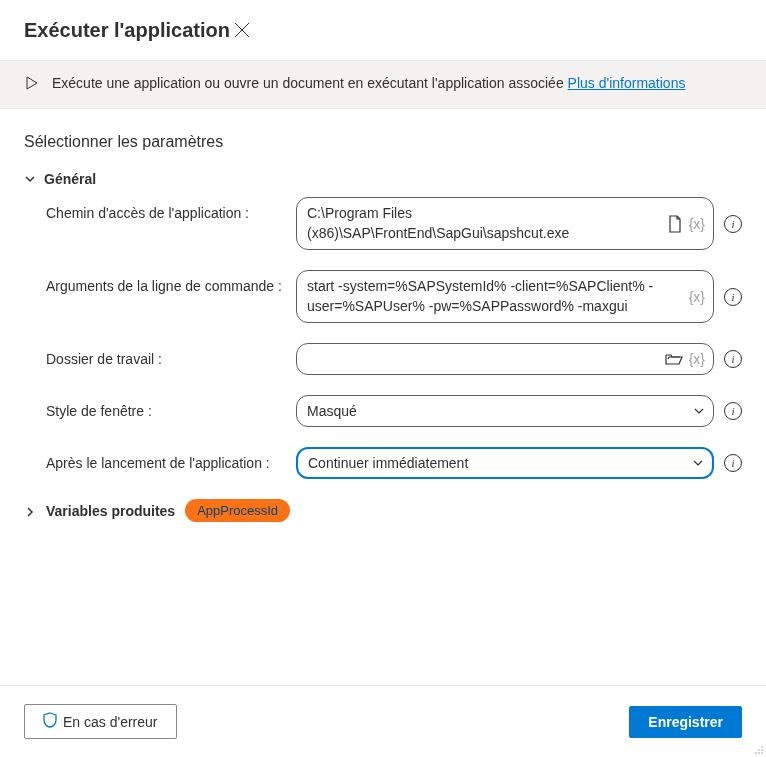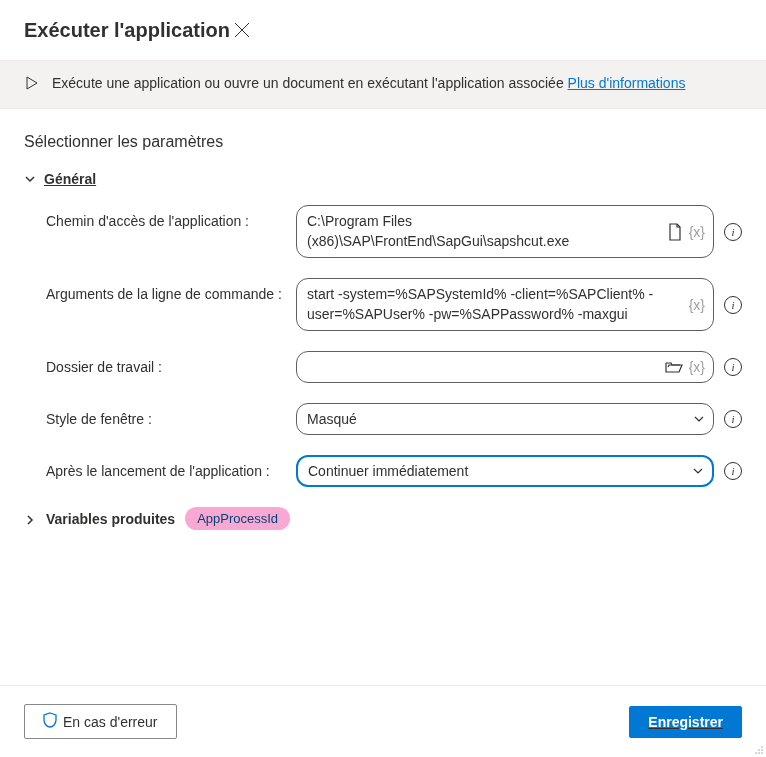--- a/index.html
+++ b/index.html
@@ -7,43 +7,43 @@
 .header { display: flex; align-items: center; justify-content: flex-start; padding: 18px 24px; }
 .header h1 { font-size: 20px; font-weight: 600; }
 .close-btn { background: none; border: none; cursor: pointer; padding: 4px; display: flex; }
 .close-btn svg { width: 16px; height: 16px; }
 .info-bar { display: flex; gap: 12px; padding: 14px 24px; background: #f3f2f1; border-top: 1px solid #edebe9; border-bottom: 1px solid #edebe9; }
 .info-bar .icon { flex-shrink: 0; }
 .info-bar .text { flex: 1; }
 .info-bar a { color: #0078d4; text-decoration: underline; cursor: pointer; }
 .content { flex: 1; padding: 24px; overflow-y: auto; }
 .section-title { font-size: 16px; font-weight: 400; margin-bottom: 20px; }
-.group-header { display: flex; align-items: center; gap: 8px; margin-bottom: 18px; cursor: pointer; text-decoration: underline; }
+.group-header { display: flex; align-items: center; gap: 8px; margin-bottom: 10px; cursor: pointer; }
 .group-header .chev { width: 12px; height: 12px; display: flex; }
 .group-header .label { font-weight: 600; }
 .fields { margin-left: 22px; }
 .field-row { display: flex; align-items: flex-start; margin-bottom: 20px; }
 .field-label { width: 250px; padding-top: 8px; flex-shrink: 0; }
 .field-input-wrap { flex: 1; display: flex; align-items: center; gap: 10px; }
 .input-box { flex: 1; position: relative; border: 1px solid #605e5c; border-radius: 12px; background: #fff; display: flex; align-items: center; min-height: 32px; }
 .input-box.focused { border: 2px solid #0078d4; }
 .input-box .value { padding: 6px 10px; flex: 1; word-break: break-word; line-height: 1.4; }
 .input-box .select-value { padding: 6px 10px; flex: 1; }
 .input-box .icons { display: flex; align-items: center; gap: 6px; padding-right: 8px; }
 .icon-btn { display: flex; align-items: center; justify-content: center; color: #605e5c; }
 .var-token { color: #a19f9d; font-family: "Segoe UI", sans-serif; }
 .info-icon { width: 18px; height: 18px; border: 1px solid #323130; border-radius: 50%; display: flex; align-items: center; justify-content: center; font-size: 11px; font-style: italic; font-family: serif; cursor: pointer; flex-shrink: 0; }
 .chevron-down { width: 12px; height: 12px; }
 .vars-row { display: flex; align-items: center; gap: 10px; margin-top: 4px; }
 .vars-row .chev { width: 12px; height: 12px; }
 .vars-row .label { font-weight: 600; }
-.pill { background: #f9a8d4; color: #004578; padding: 4px 12px; border-radius: 12px; font-size: 13px; }
+.pill { background: #f97316; color: #004578; padding: 4px 12px; border-radius: 12px; font-size: 13px; }
 .footer { border-top: 1px solid #edebe9; padding: 18px 24px; display: flex; align-items: center; justify-content: space-between; }
 .footer-left { }
-.footer-right { display: flex; gap: 10px; text-decoration: underline; }
+.footer-right { display: flex; gap: 10px; }
 .btn { padding: 7px 18px; border-radius: 2px; font-size: 14px; cursor: pointer; border: 1px solid #8a8886; background: #fff; display: flex; align-items: center; gap: 6px; }
 .btn-primary { background: #0078d4; color: #fff; border-color: #0078d4; font-weight: 600; }
 .btn-secondary { background: #fff; color: #323130; }
 .shield-icon { color: #0078d4; }
 .resize-grip { position: absolute; right: 2px; bottom: 2px; width: 10px; height: 10px; }
 </style>
 </head>
 <body>
 
 <div class="header">

